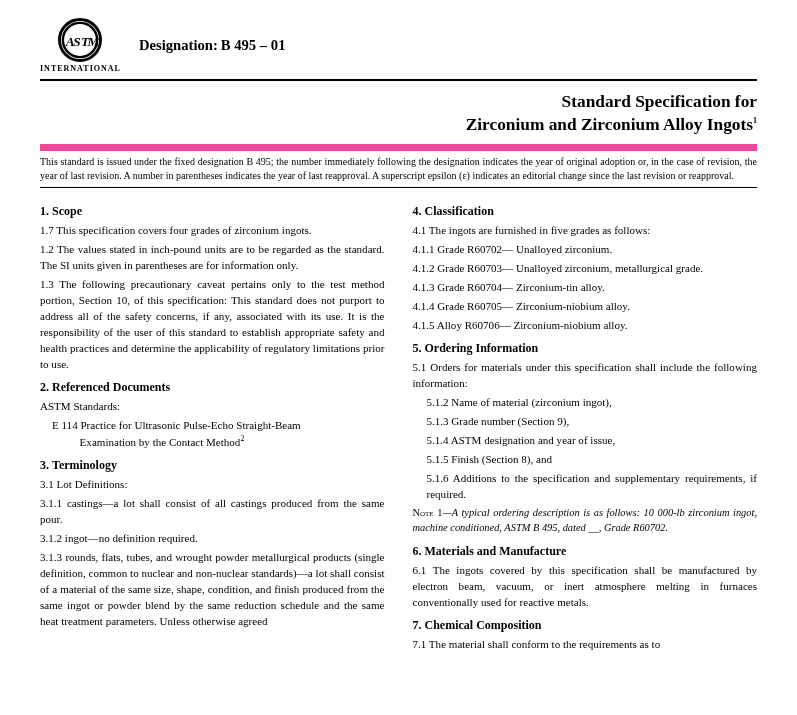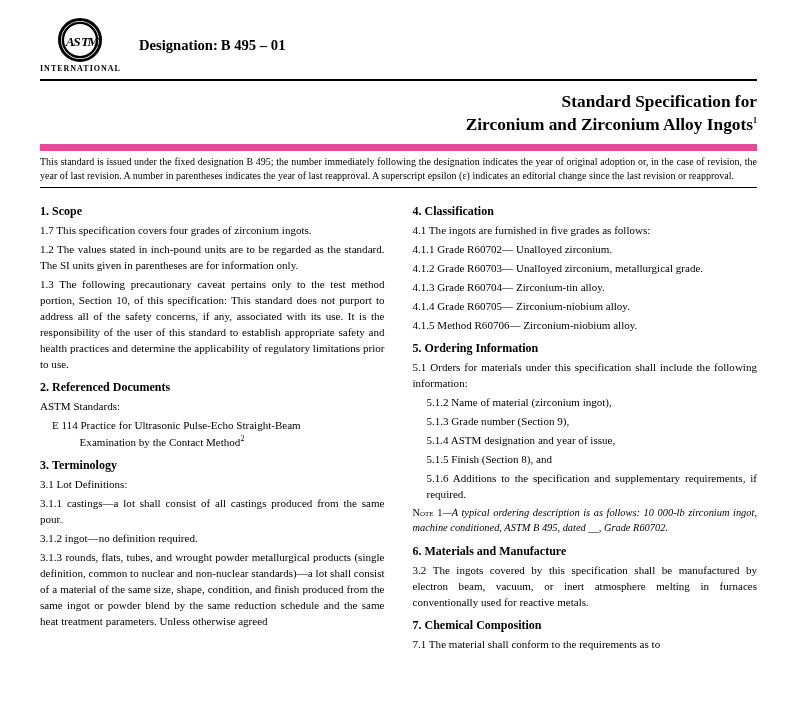--- a/index.html
+++ b/index.html
@@ -198,21 +198,21 @@
       <div>
         <div class="section-title">
           <span>4.</span>&nbsp;<span>Classification</span>
         </div>
         <div class="section-body">
           <p>4.1  The ingots are furnished in five grades as follows:</p>
           <p>4.1.1  <span class="italic">Grade R60702</span>— Unalloyed zirconium.</p>
           <p>4.1.2  <span class="italic">Grade R60703</span>— Unalloyed zirconium, metallurgical grade.</p>
           <p>4.1.3  <span class="italic">Grade R60704</span>— Zirconium-tin alloy.</p>
           <p>4.1.4  <span class="italic">Grade R60705</span>— Zirconium-niobium alloy.</p>
-          <p>4.1.5  <span class="italic">Method R60706</span>— Zirconium-niobium alloy.</p>
+          <p>4.1.5  <span class="italic">Alloy R60706</span>— Zirconium-niobium alloy.</p>
         </div>
       </div>
 
       <div>
         <div class="section-title">
           <span>5.</span>&nbsp;<span>Ordering Information</span>
         </div>
         <div class="section-body">
           <p>5.1  Orders for materials under this specification shall include the following information:</p>
           <p style="padding-left:14px;">5.1.2  Name of material (zirconium ingot),</p>
@@ -222,21 +222,21 @@
           <p style="padding-left:14px;">5.1.6  Additions to the specification and supplementary requirements, if required.</p>
           <p class="note-text"><span class="note-label">Note 1</span>—A typical ordering description is as follows: 10 000-lb zirconium ingot, machine conditioned, ASTM B 495, dated __, Grade R60702.</p>
         </div>
       </div>
 
       <div>
         <div class="section-title">
           <span>6.</span>&nbsp;<span>Materials and Manufacture</span>
         </div>
         <div class="section-body">
-          <p>3.2  The ingots covered by this specification shall be manufactured by electron beam, vacuum, or inert atmosphere melting in furnaces conventionally used for reactive metals.</p>
+          <p>6.1  The ingots covered by this specification shall be manufactured by electron beam, vacuum, or inert atmosphere melting in furnaces conventionally used for reactive metals.</p>
         </div>
       </div>
 
       <div>
         <div class="section-title">
           <span>7.</span>&nbsp;<span>Chemical Composition</span>
         </div>
         <div class="section-body">
           <p>7.1  The material shall conform to the requirements as to</p>
         </div>

